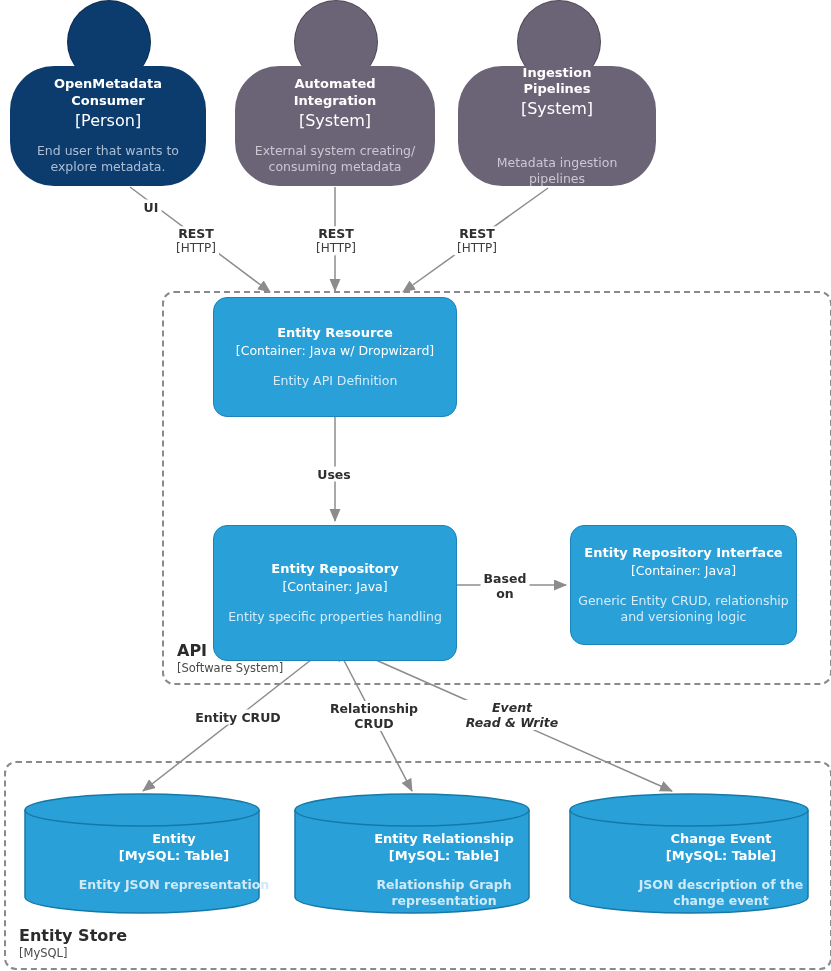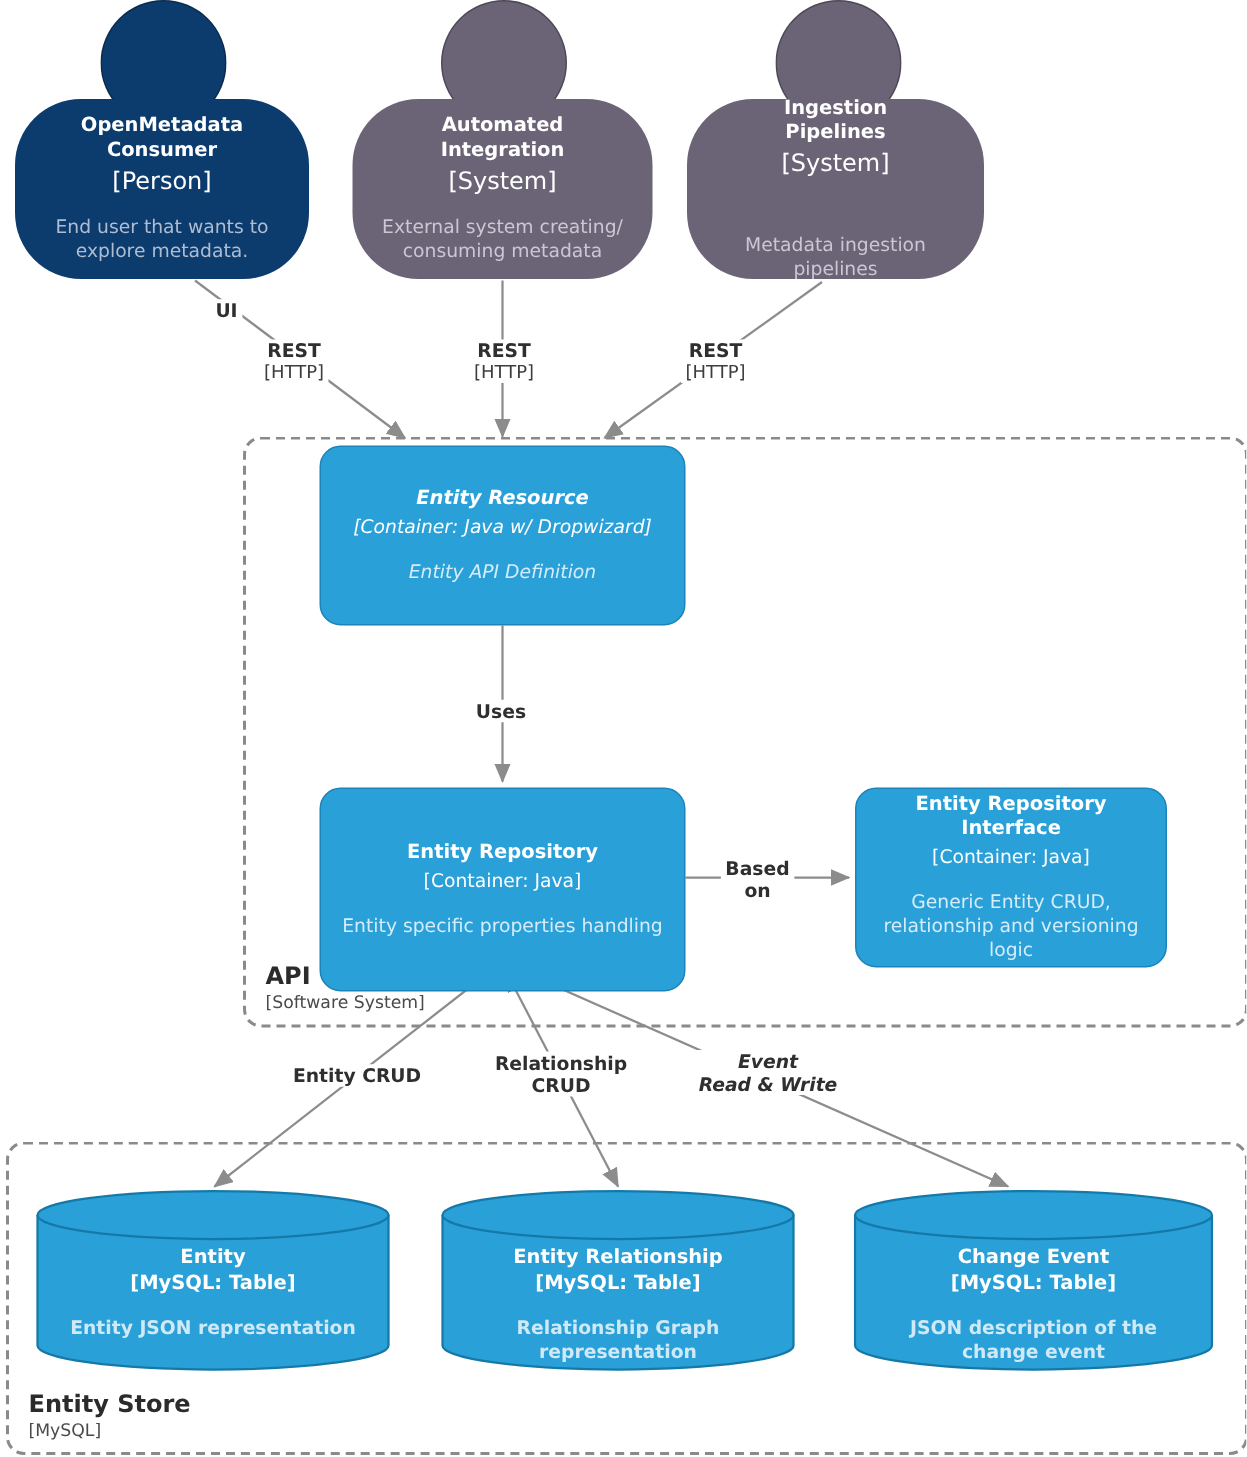--- a/index.html
+++ b/index.html
@@ -37,26 +37,26 @@
 
   
   .cbox{position:absolute;z-index:3;border-radius:14px;
         background:var(--container-fill,#29A0D8);
         border:1px solid var(--container-border,#1B84BA);color:#fff;
         display:flex;flex-direction:column;align-items:center;justify-content:center;
         gap:14px;text-align:center;padding:4px 6px;box-sizing:border-box;}
   .cbox .title{font-weight:bold;font-size:13px;line-height:1.25;}
   .cbox .meta{font-size:12.5px;line-height:1.25;margin-top:2px;}
   .cbox .desc{font-size:12.5px;line-height:1.3;color:#D5ECFA;max-width:228px;}
-  #entity-resource{left:213px;top:297px;width:244px;height:120px;font-style:italic;}
+  #entity-resource{left:213px;top:297px;width:244px;height:120px;}
   #entity-repository{left:213px;top:525px;width:244px;height:136px;}
-  #entity-repository-interface{left:570px;top:525px;width:208px;height:120px;}
-
-  
-  .cyl{position:absolute;z-index:3;}
+  #entity-repository-interface{left:570px;top:525px;width:227px;height:120px;}
+
+  
+  .cyl{position:absolute;z-index:3;padding-left:32px;}
   .cyl svg{position:absolute;left:0;top:0;}
   .cyl .txt{position:relative;z-index:1;padding-top:38px;display:flex;flex-direction:column;
             align-items:center;gap:13px;text-align:center;color:#fff;}
   .cyl .title{font-weight:bold;font-size:13px;line-height:1.25;}
   .cyl .meta{font-weight:bold;font-size:13px;line-height:1.2;margin-top:1px;}
   .cyl .desc{font-weight:bold;font-size:12.5px;line-height:1.3;color:#CFE9F7;max-width:208px;}
   #cyl-entity{left:24px;top:793px;width:236px;height:122px;}
   #cyl-entity-relationship{left:294px;top:793px;width:236px;height:122px;}
   #cyl-change-event{left:569px;top:793px;width:240px;height:122px;}
 

